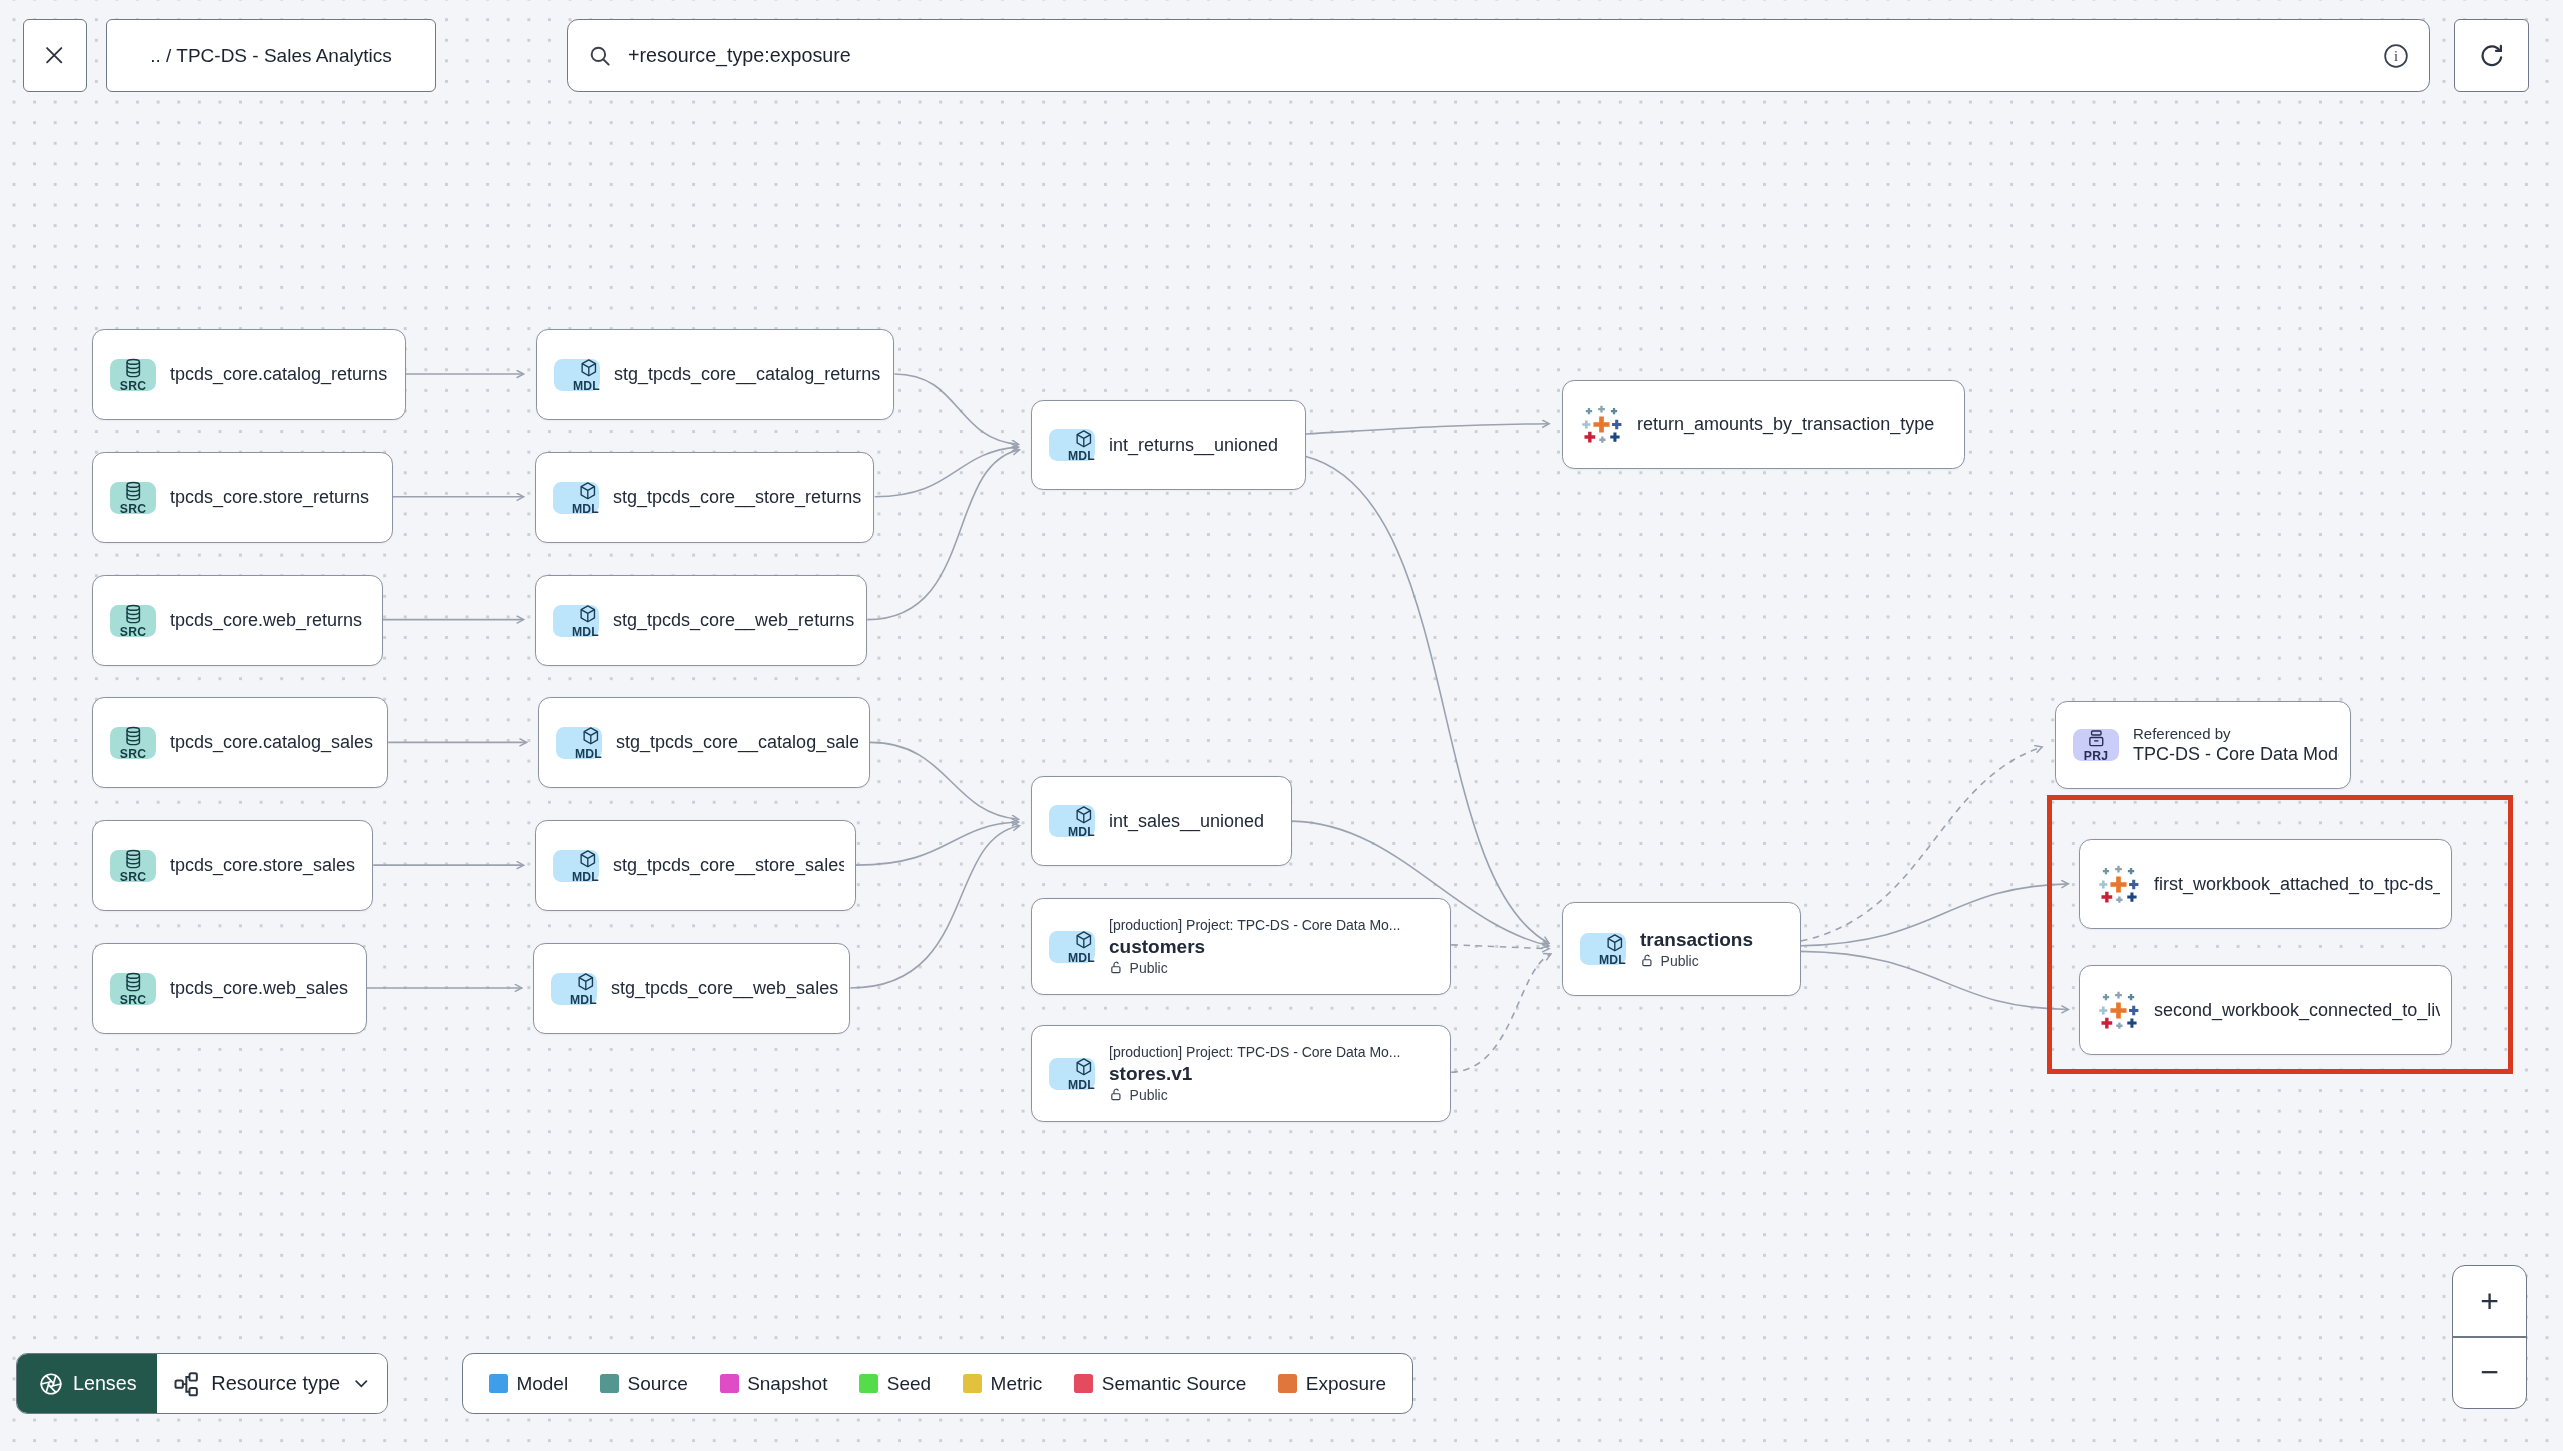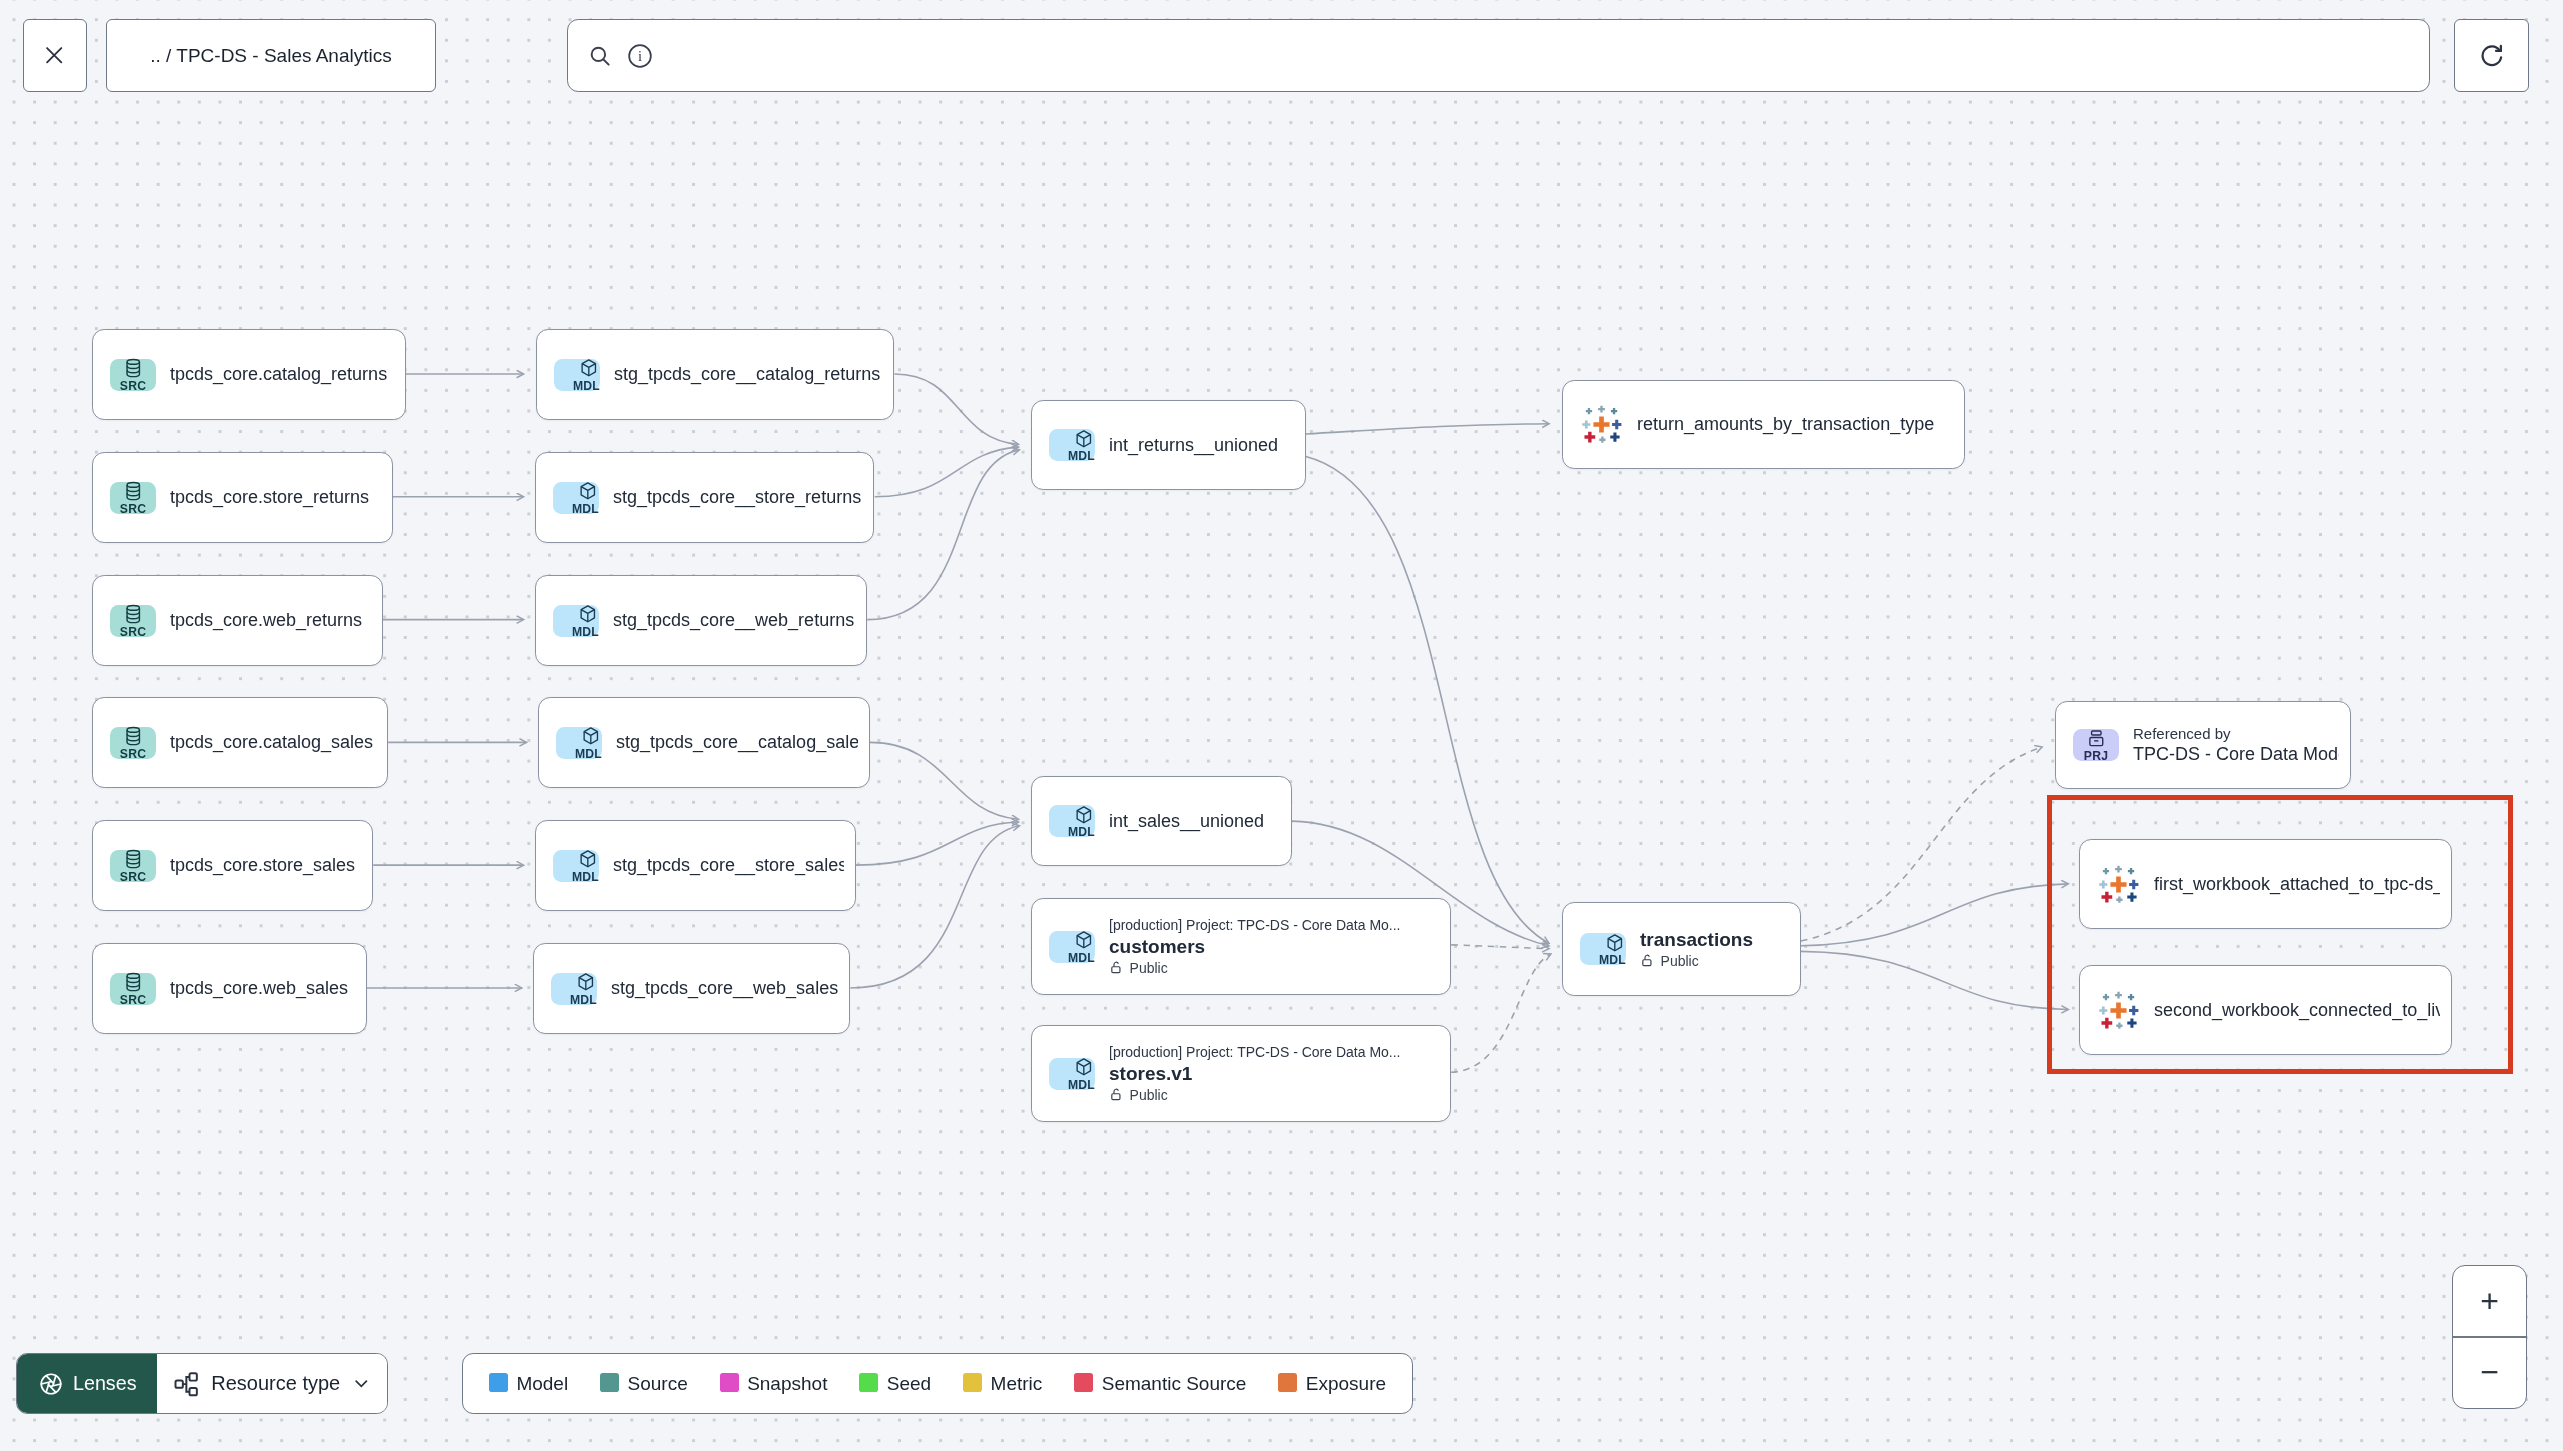--- a/index.html
+++ b/index.html
@@ -49,21 +49,21 @@
   
   .lens-group{position:absolute;left:16px;top:1353px;height:61px;z-index:5;display:flex;
     border:1.9px solid #6e7887;border-radius:11.2px;overflow:hidden;background:#fff;box-sizing:border-box;}
   .lenses-btn{background:#24574c;color:#fff;display:flex;align-items:center;gap:9.4px;
     padding:0 20.6px;font-size:19.7px;font-weight:500;cursor:pointer;justify-content:space-between;}
   .restype-btn{display:flex;align-items:center;gap:11.2px;padding:0 15px;font-size:20px;color:#1b2330;
     cursor:pointer;background:#fff;}
   .legend{position:absolute;left:462px;top:1353px;height:61px;z-index:5;background:#fff;
     border:1.9px solid #6e7887;border-radius:11.2px;box-sizing:border-box;display:flex;align-items:center;
     gap:32px;padding:0 26px;}
-  .legend-item{display:flex;gap:8.4px;font-size:19px;font-weight:500;color:#1b2330;}
+  .legend-item{display:flex;align-items:center;gap:8.4px;font-size:19px;font-weight:500;color:#1b2330;}
   .legend-chip{width:19px;height:19px;border-radius:2.8px;}
 
   .zoom-ctl{position:absolute;left:2452px;top:1265px;width:75px;height:144px;z-index:5;background:#fff;
     border:1.9px solid #6e7887;border-radius:13px;box-sizing:border-box;display:flex;flex-direction:column;}
   .zoom-ctl .zbtn{flex:1;display:flex;align-items:center;justify-content:center;font-size:32px;
     color:#2b3340;cursor:pointer;}
   .zoom-ctl .zdiv{height:1.9px;background:#6e7887;}
   .icon{display:inline-flex;align-items:center;justify-content:center;}
 </style>
 </head>
@@ -467,20 +467,21 @@
     <div class="btn breadcrumb">
       <span>.. / TPC-DS - Sales Analytics</span>
     </div>
     <div class="searchbar">
       <span class="icon">
         <svg width="26" height="26" viewBox="0 0 24 24" fill="none" stroke="#39414f" stroke-width="1.8" stroke-linecap="round">
             <circle cx="10.5" cy="10.5" r="6.2"></circle>
             <path d="M15.2 15.2L20 20"></path>
           </svg>
       </span>
+      <input spellcheck="false" value="+resource_type:exposure" style="">
       <span class="icon">
         <svg width="28" height="28" viewBox="0 0 24 24" fill="none">
             <circle cx="12" cy="12" r="9.3" stroke="#39414f" stroke-width="1.5"></circle>
             <text x="12" y="16.6" text-anchor="middle" font-family="Liberation Serif,serif" font-size="12.5" fill="#39414f">i</text>
           </svg>
       </span>
     </div>
     <div class="btn refresh-btn">
       <span class="icon">
         <svg width="28" height="28" viewBox="0 0 24 24" fill="none" stroke="#2b3340" stroke-width="1.9" stroke-linecap="round">

